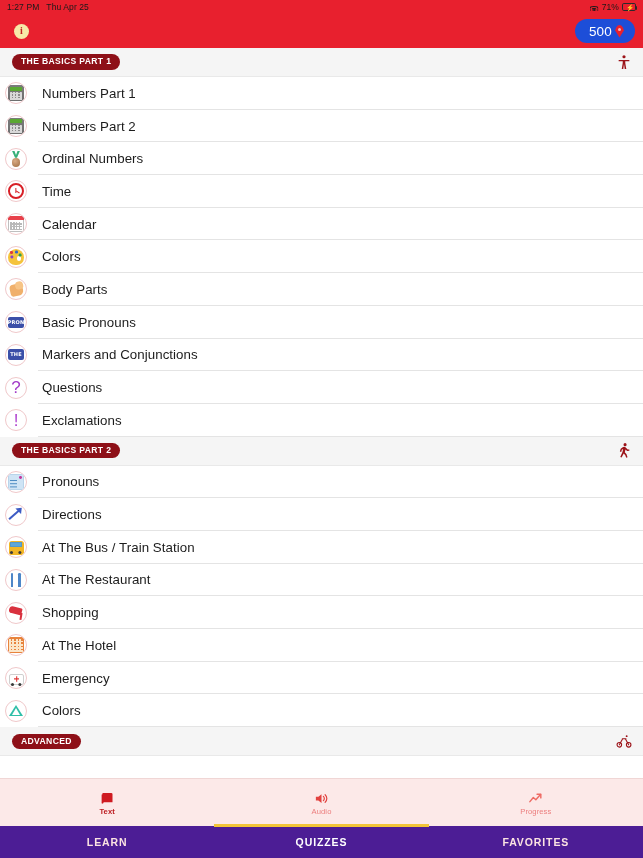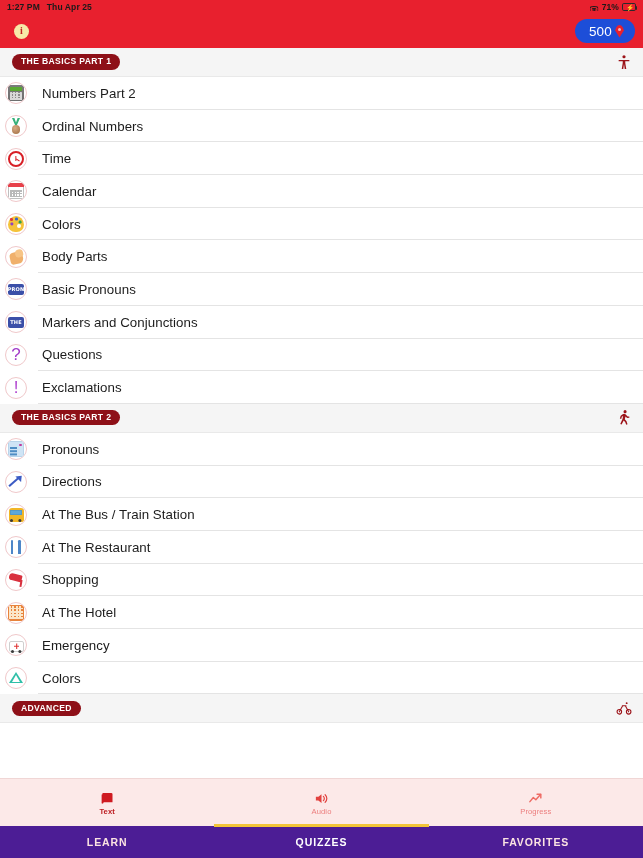--- a/index.html
+++ b/index.html
@@ -9,21 +9,21 @@
     background:#ffffff;
     overflow:hidden;
   }
   #app { width:643px; height:858px; position:relative; display:flex; flex-direction:column; background:#fff; }
 
   
   .statusbar{
     height:14px; background:#E8202E; flex:0 0 auto;
     display:flex; align-items:center; justify-content:space-between;
     padding:0 7px; color:#1a1a1a;
-    font-size:8.5px; font-weight:bold; letter-spacing:.1px;
+    font-size:8.5px; font-weight:normal; letter-spacing:.1px;
   }
   .sb-left{ display:flex; align-items:center; gap:7px; }
   .sb-right{ display:flex; align-items:center; gap:3px; }
   .wifi-ico{ display:inline-block; width:9px; height:7px; position:relative; }
   .wifi-ico i{ position:absolute; left:50%; bottom:0; transform:translateX(-50%);
     border:1.1px solid #1a1a1a; border-bottom:none; border-radius:50% 50% 0 0; }
   .wifi-ico i:nth-child(1){ width:9px; height:4.5px; }
   .wifi-ico i:nth-child(2){ width:5px; height:2.6px; }
   .wifi-ico i:nth-child(3){ width:1.8px; height:1.8px; background:#1a1a1a; border:none; border-radius:50%; bottom:0; }
   .batt{ width:14px; height:7.5px; border:1px solid #2a2a2a; border-radius:1.8px; position:relative; padding:.7px; }
@@ -261,20 +261,26 @@
           <svg viewBox="0 0 24 24" fill="currentColor">
             <circle cx="12" cy="3.4" r="2.4"></circle>
             <path d="M4 8.2h16v2.1h-6.1v2.3l1.5 9h-2.3L12 14.4l-1.1 7.2H8.6l1.5-9v-2.3H4z"></path>
           </svg>
         </span>
       </div>
       <div class="row">
         <span class="row-ico">
           <span class="g calc"></span>
         </span>
+        <span class="row-label">Numbers Part 1</span>
+      </div>
+      <div class="row">
+        <span class="row-ico">
+          <span class="g calc"></span>
+        </span>
         <span class="row-label">Numbers Part 2</span>
       </div>
       <div class="row">
         <span class="row-ico">
           <span class="g medal"></span>
         </span>
         <span class="row-label">Ordinal Numbers</span>
       </div>
       <div class="row">
         <span class="row-ico">

